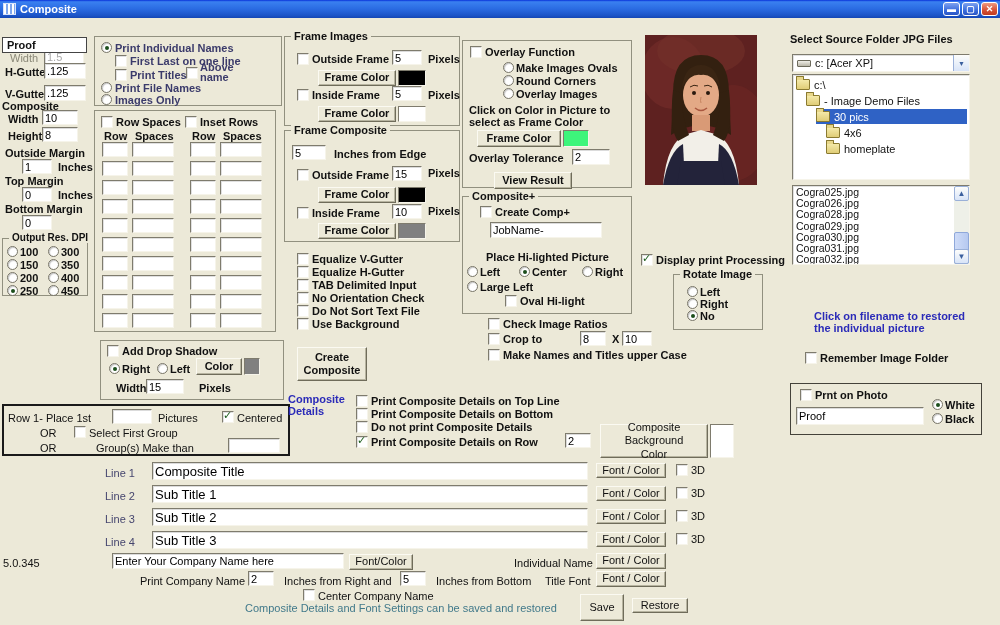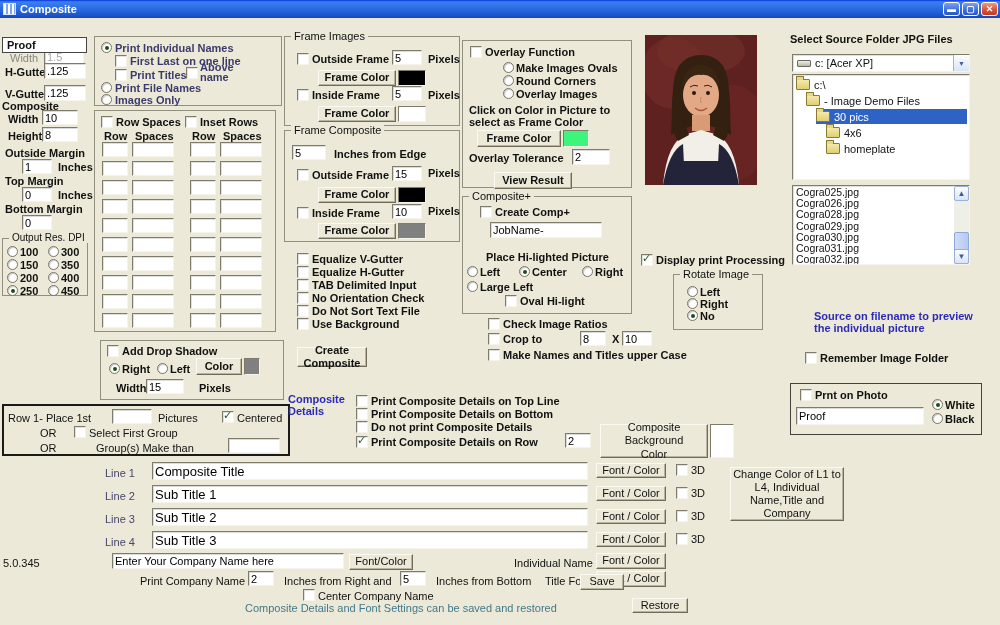--- a/index.html
+++ b/index.html
@@ -27,21 +27,21 @@
   .lbl{position:absolute;font-weight:bold;white-space:nowrap}
   .lbln{position:absolute;white-space:nowrap}
   .navy{color:#3b3b6b}
   .blue{color:#2b2bb8}
   .fld{position:absolute;background:#fff;border:1px solid;border-color:#7e7b6d #f6f4ea #f6f4ea #7e7b6d;
        box-shadow:inset 1px 1px 0 rgba(0,0,0,.14);font:11px "Liberation Sans",sans-serif;padding:0 2px;outline:none}
   .btn{position:absolute;background:#ece9d8;border:1px solid #6f6c5a;border-top-color:#fbfaf2;border-left-color:#fbfaf2;
        box-shadow:inset -1px -1px 0 #b7b4a0;font:bold 11px "Liberation Sans",sans-serif;
        display:flex;align-items:center;justify-content:center;text-align:center;line-height:1.2;cursor:default}
   .box{position:absolute;border:1px solid #91907f}
-  .leg{position:absolute;top:-7px;left:6px;background:#ece9d8;padding:0 3px;font-weight:normal;white-space:nowrap}
+  .leg{position:absolute;top:-7px;left:6px;background:#ece9d8;padding:0 3px;font-weight:bold;white-space:nowrap}
   .cb{position:absolute;width:12px;height:12px;background:#fff;border:1px solid;
       border-color:#7e7b6d #f6f4ea #f6f4ea #7e7b6d;box-shadow:inset 1px 1px 0 rgba(0,0,0,.12)}
   .cb.on::after{content:"✓";position:absolute;left:0;top:-3px;font:bold 11px "DejaVu Sans",sans-serif;color:#1c5e1c}
   .rd{position:absolute;width:11px;height:11px;border-radius:50%;background:#fff;border:1px solid #787567;
       box-shadow:inset 1px 1px 1px rgba(0,0,0,.22)}
   .rd.on::after{content:"";position:absolute;left:2.5px;top:2.5px;width:4px;height:4px;border-radius:50%;background:#1c4e1c}
   .sw{position:absolute;border:1px solid;border-color:#7e7b6d #f6f4ea #f6f4ea #7e7b6d}
   .col{position:absolute;display:flex;flex-direction:column;gap:4px}
   .col input{height:15px;width:100%;background:#fff;border:1px solid;outline:none;
       border-color:#7e7b6d #f6f4ea #f6f4ea #7e7b6d;box-shadow:inset 1px 1px 0 rgba(0,0,0,.12)}
@@ -260,21 +260,21 @@
     <span class="lbl" style="left:312px;top:266px">Equalize H-Gutter</span>
   <span class="cb" style="left:297px;top:279px"></span>
     <span class="lbl" style="left:312px;top:279px">TAB Delimited Input</span>
   <span class="cb" style="left:297px;top:292px"></span>
     <span class="lbl" style="left:312px;top:292px">No Orientation Check</span>
   <span class="cb" style="left:297px;top:305px"></span>
     <span class="lbl" style="left:312px;top:305px">Do Not Sort Text File</span>
   <span class="cb" style="left:297px;top:318px"></span>
     <span class="lbl" style="left:312px;top:318px">Use Background</span>
 
-  <span class="btn" style="left:297px;top:347px;width:70px;height:20px;flex-direction:column">
+  <span class="btn" style="left:297px;top:347px;width:70px;height:34px;flex-direction:column">
     <span>Create</span>
     <span>Composite</span>
   </span>
 
   <span class="lbl blue" style="left:288px;top:393px">Composite</span>
   <span class="lbl blue" style="left:288px;top:405px">Details</span>
   <span class="cb" style="left:356px;top:395px"></span>
     <span class="lbl" style="left:371px;top:395px">Print Composite Details on Top Line</span>
   <span class="cb" style="left:356px;top:408px"></span>
     <span class="lbl" style="left:371px;top:408px">Print Composite Details on Bottom</span>
@@ -412,21 +412,21 @@
       <div class="frow">Cogra033.jpg</div>
       <div class="frow">Cogra034.jpg</div>
       <div class="frow sel" style="background: #3b82f6;">dcf00124.jpg</div>
     </div>
     <div class="strack" style="right:0;top:0;width:15px;height:110px"></div>
     <span class="sbtn" style="right:0;top:0">▲</span>
     <span class="sthumb" style="right:0;top:46px;height:32px"></span>
     <span class="sbtn" style="right:0;bottom:0">▼</span>
   </div>
 
-  <span class="lbl blue" style="left:814px;top:310px;width:162px;white-space:normal">Source on filename to preview the individual picture</span>
+  <span class="lbl blue" style="left:814px;top:310px;width:162px;white-space:normal">Click on filename to restored the individual picture</span>
   <span class="cb" style="left:805px;top:352px"></span>
   <span class="lbl" style="left:820px;top:352px">Remember Image Folder</span>
 
   <div class="box" style="left:790px;top:383px;width:192px;height:52px;border:1px solid #44423a"></div>
   <span class="cb" style="left:800px;top:389px"></span>
   <span class="lbl" style="left:815px;top:389px">Prnt on Photo</span>
   <input class="fld" style="left: 796px; top: 407px; width: 128px; height: 18px;" value="Proof">
   <span class="rd on" style="left:932px;top:399px"></span>
     <span class="lbl" style="left:945px;top:399px">White</span>
   <span class="rd" style="left:932px;top:413px"></span>
@@ -449,33 +449,32 @@
   <span class="btn" style="left:596px;top:509px;width:70px;height:15px;font-weight:normal">Font / Color</span>
   <span class="cb" style="left:676px;top:510px"></span>
     <span class="lbln" style="left:691px;top:510px">3D</span>
 
   <span class="lbln" style="left:105px;top:536px;color:#45456e">Line 4</span>
   <input class="fld" style="left: 152px; top: 531px; width: 436px; height: 18px; font-size: 13px;" value="Sub Title 3">
   <span class="btn" style="left:596px;top:532px;width:70px;height:15px;font-weight:normal">Font / Color</span>
   <span class="cb" style="left:676px;top:533px"></span>
     <span class="lbln" style="left:691px;top:533px">3D</span>
 
-  <span class="btn" style="left:730px;top:467px;width:114px;height:54px;font-weight:normal;padding:2px">Change Color of L1 to L4, Individual Name,Title and Company</span>
 
   <span class="lbln" style="left:3px;top:557px">5.0.345</span>
   <input class="fld" style="left: 112px; top: 553px; width: 232px; height: 16px;" value="Enter Your Company Name here">
   <span class="btn" style="left:349px;top:554px;width:64px;height:16px;font-weight:normal">Font/Color</span>
   <span class="lbln" style="left:514px;top:557px">Individual Name</span>
   <span class="btn" style="left:596px;top:553px;width:70px;height:16px;font-weight:normal">Font / Color</span>
   <span class="lbln" style="left:140px;top:575px">Print Company Name</span>
   <input class="fld" style="left: 248px; top: 571px; width: 26px; height: 15px;" value="2">
   <span class="lbln" style="left:284px;top:575px">Inches from Right and</span>
   <input class="fld" style="left: 400px; top: 571px; width: 26px; height: 15px;" value="5">
   <span class="lbln" style="left:436px;top:575px">Inches from Bottom</span>
   <span class="lbln" style="left:545px;top:575px">Title Font</span>
   <span class="btn" style="left:596px;top:571px;width:70px;height:16px;font-weight:normal">Font / Color</span>
   <span class="cb" style="left:303px;top:589px"></span>
   <span class="lbln" style="left:318px;top:590px">Center Company Name</span>
   <span class="lbln" style="left: 245px; top: 602px; color: rgb(65, 121, 138);">Composite Details and  Font Settings can be saved and restored</span>
-  <span class="btn" style="left:580px;top:574px;width:44px;height:16px;font-weight:normal">Save</span>
+  <span class="btn" style="left:580px;top:594px;width:44px;height:27px;font-weight:normal">Save</span>
   <span class="btn" style="left:632px;top:598px;width:56px;height:15px;font-weight:normal">Restore</span>
 
 </div>
 
 </body></html>

